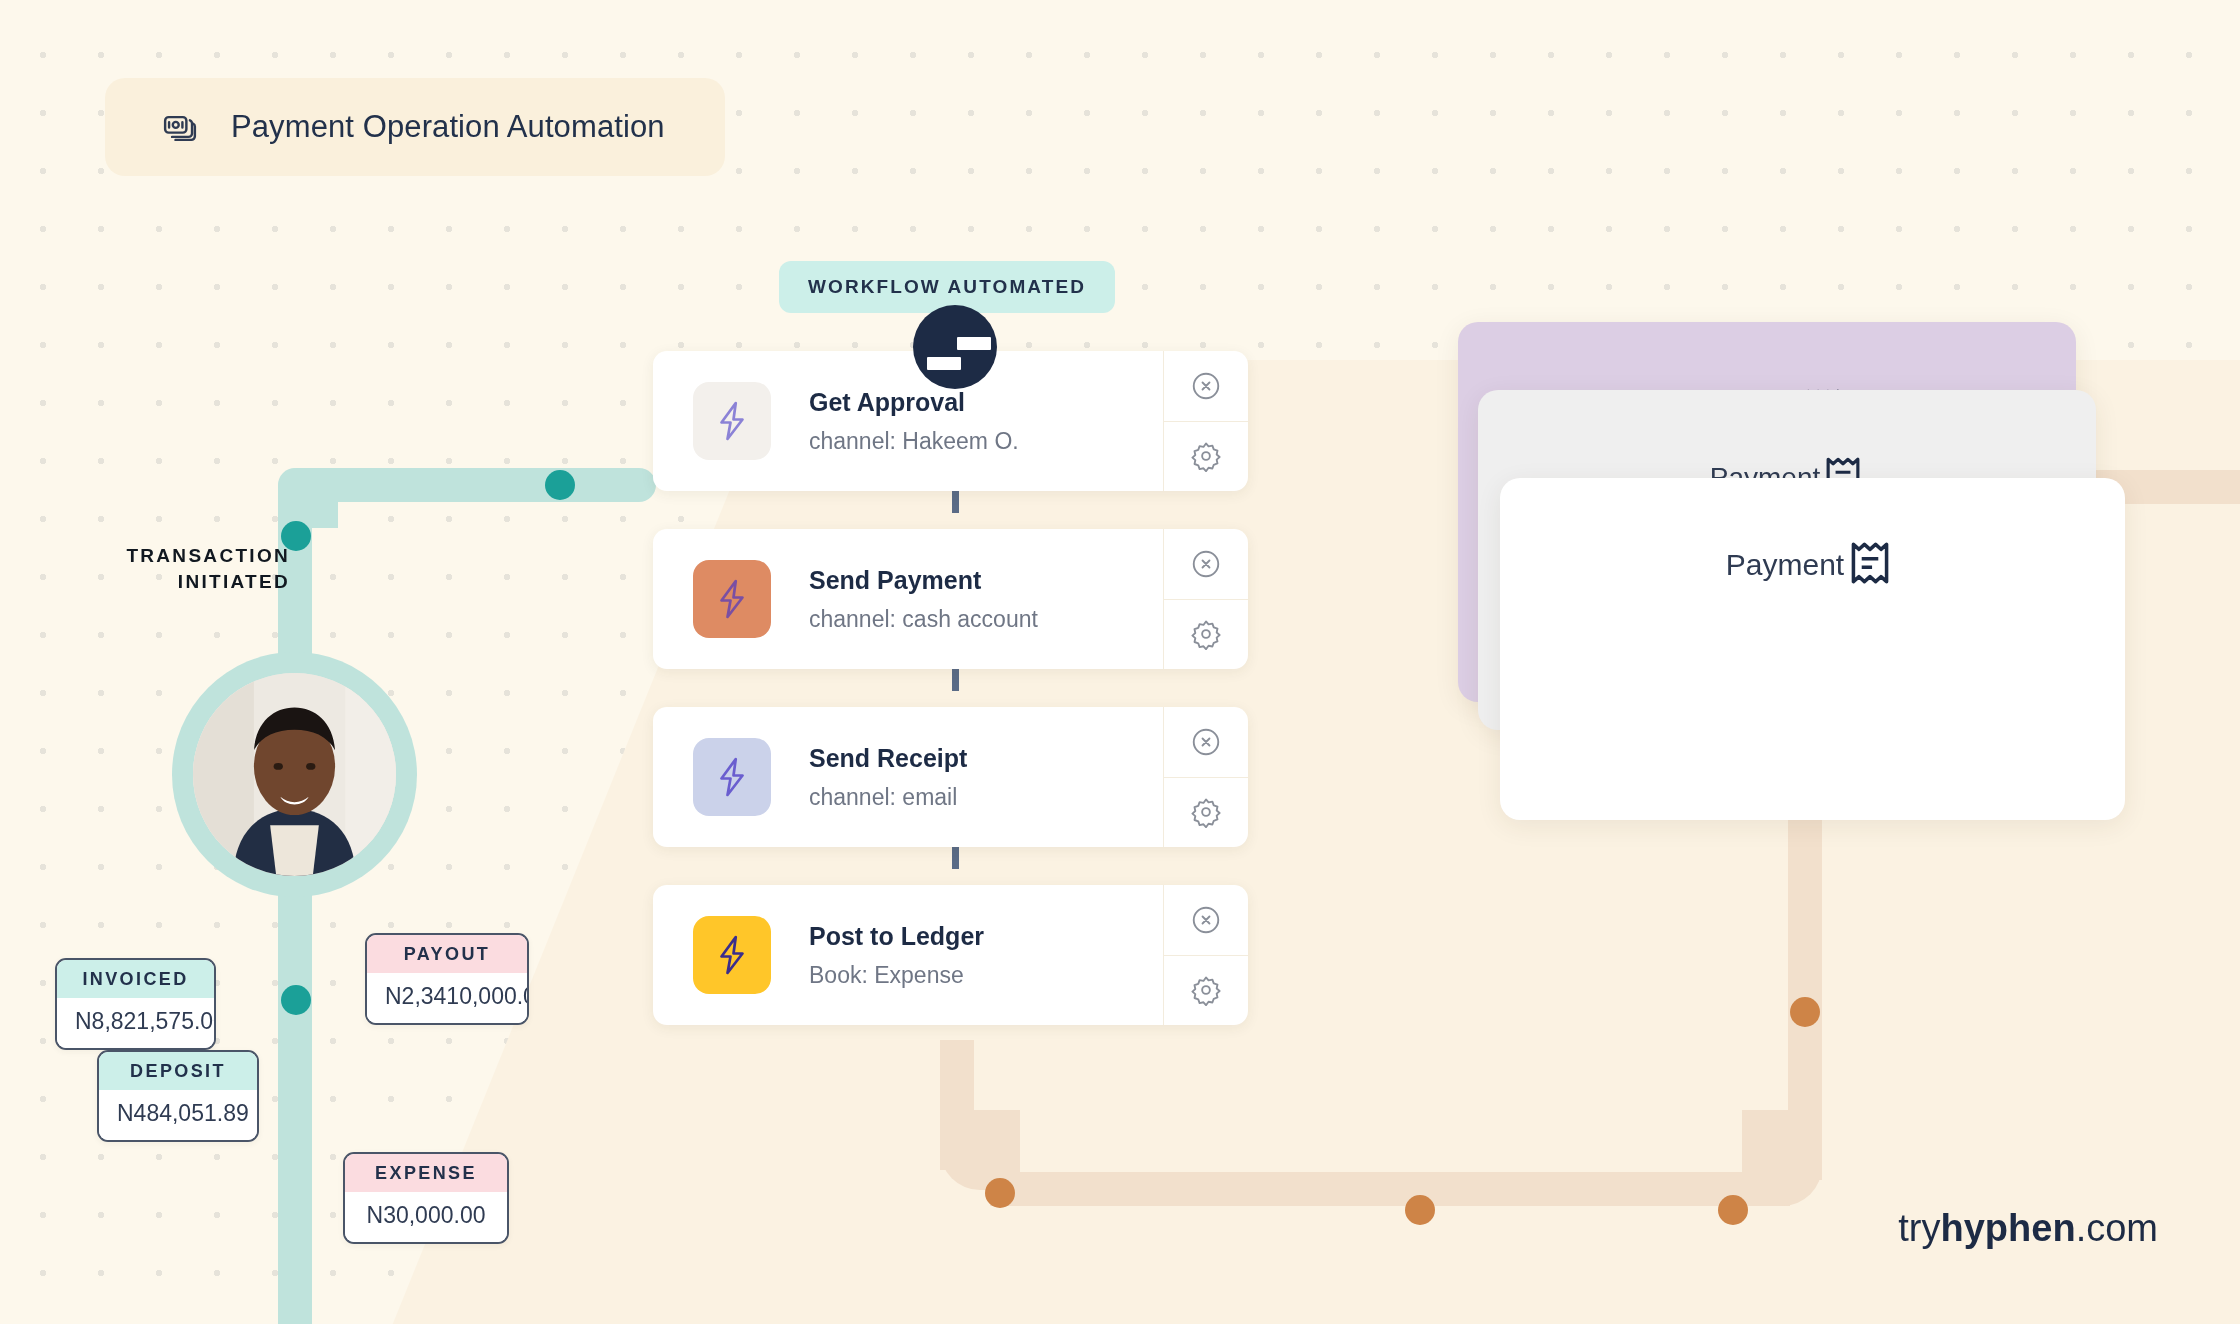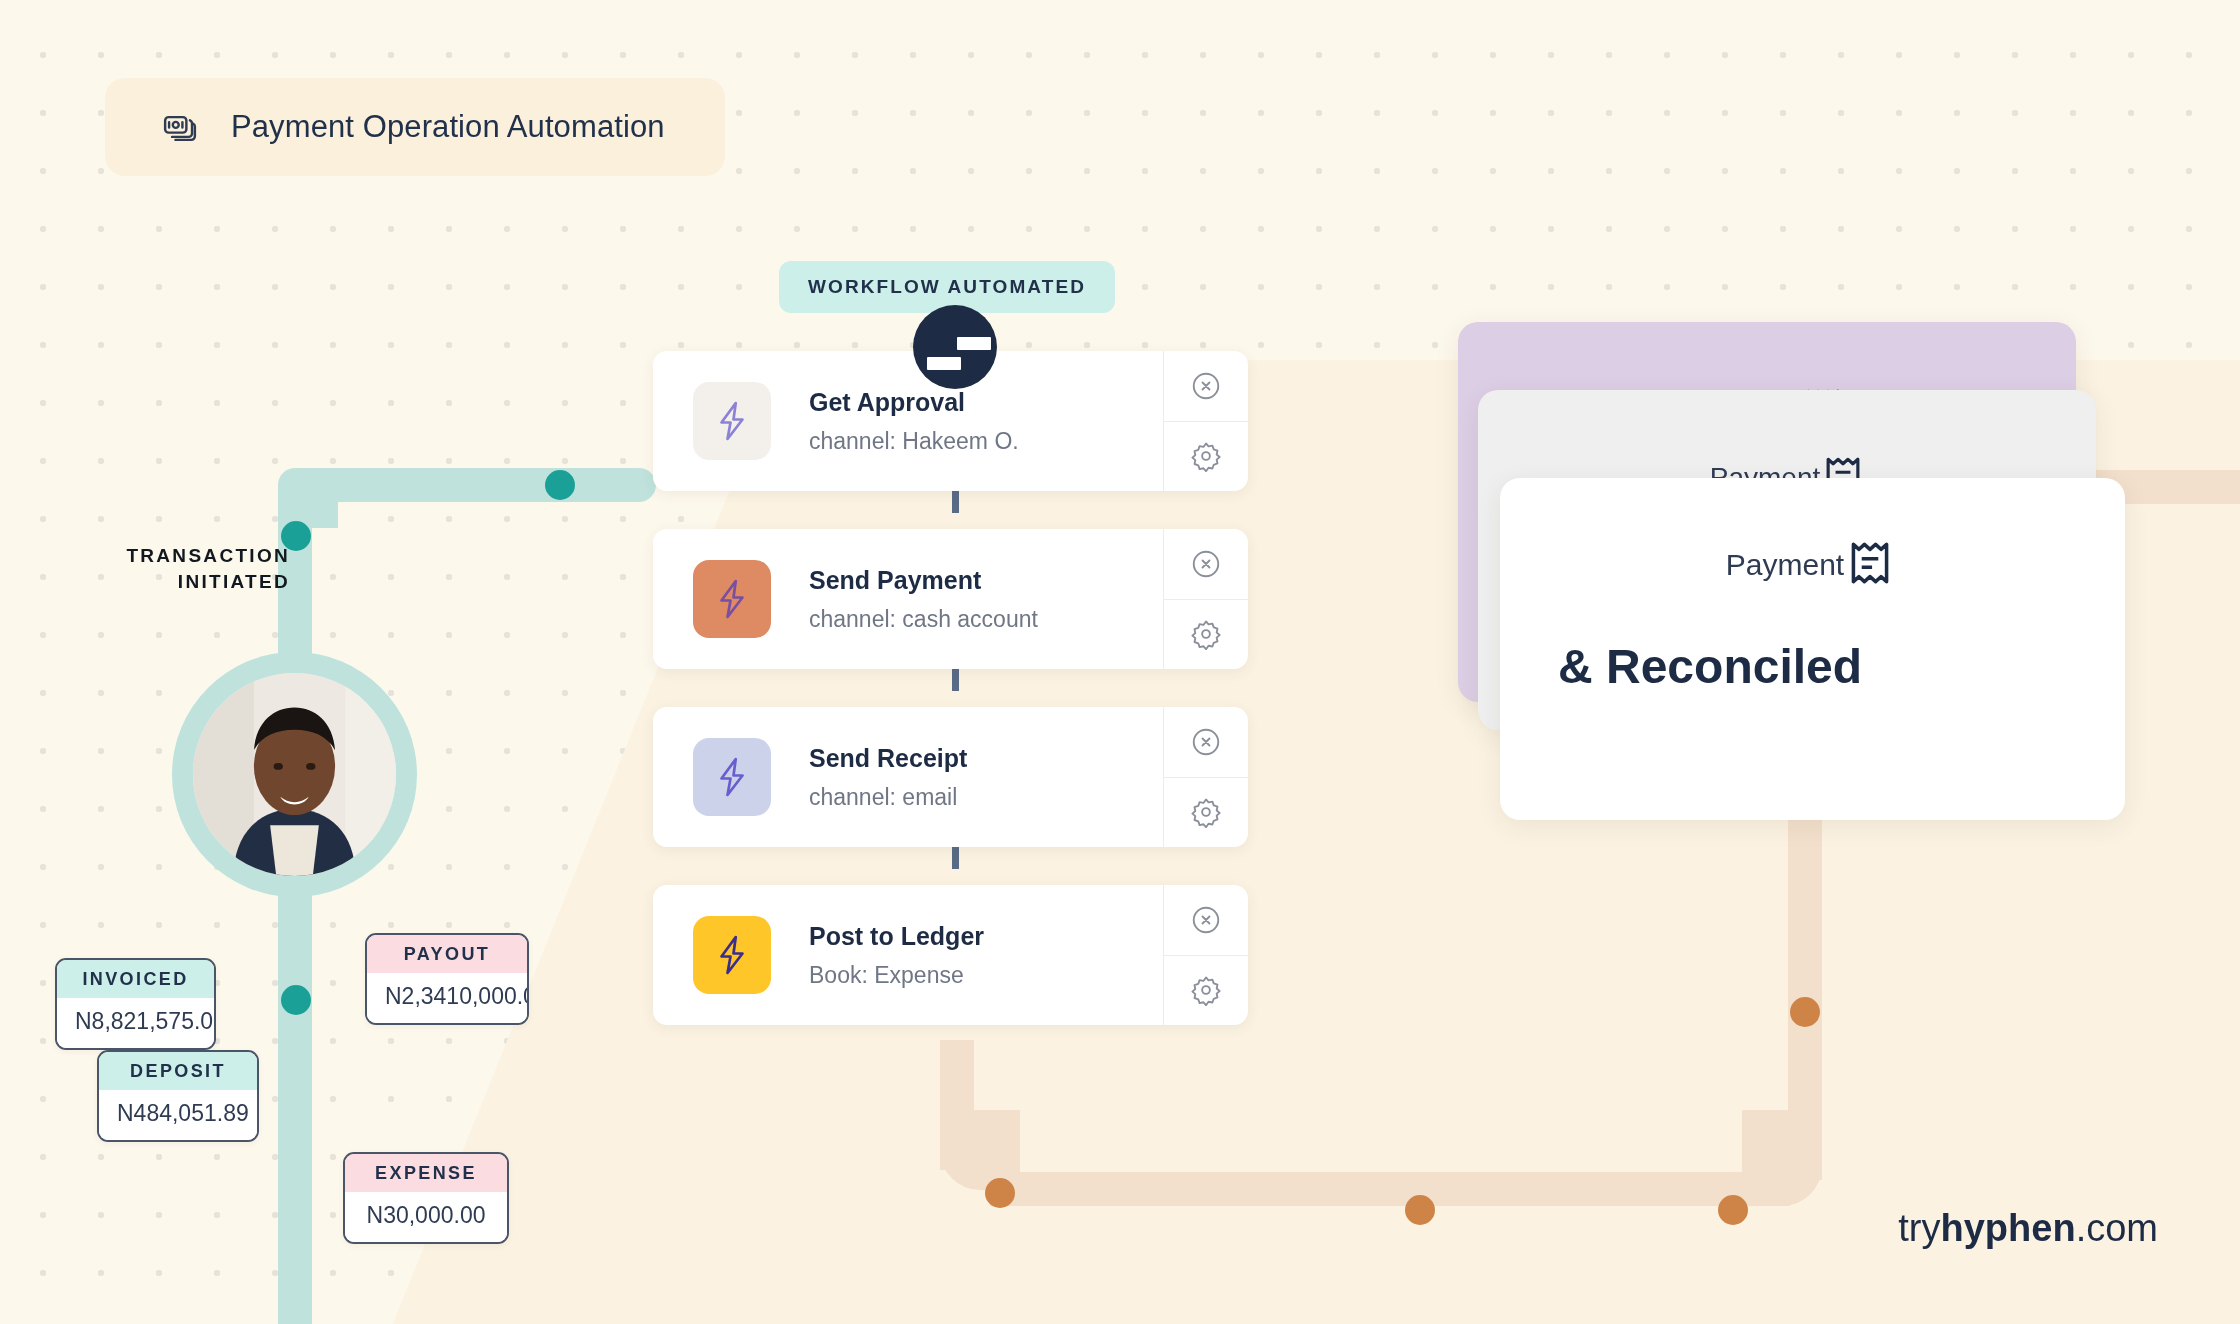--- a/index.html
+++ b/index.html
@@ -384,17 +384,16 @@
   <div class="hd">
     <span class="t">Payment</span>
     <span>
       <svg width="52" height="58" viewBox="0 0 24 28" fill="none" stroke="#1D2B45" stroke-width="1.7" stroke-linejoin="round">
         <path d="M4 5l2.7 2.4L9.3 5 12 7.4 14.7 5l2.6 2.4L20 5v18l-2.7-2.4-2.6 2.4L12 20.6 9.3 23l-2.6-2.4L4 23z"></path>
         <path d="M8 12h8M8 16h5"></path>
       </svg>
     </span>
   </div>
   <div class="big">
-    <div>&amp; Reconciled</div>
   </div>
 </div>
 
 <div id="brand"><span>try</span><b>hyphen</b><span>.com</span></div>
 
 </body></html>

